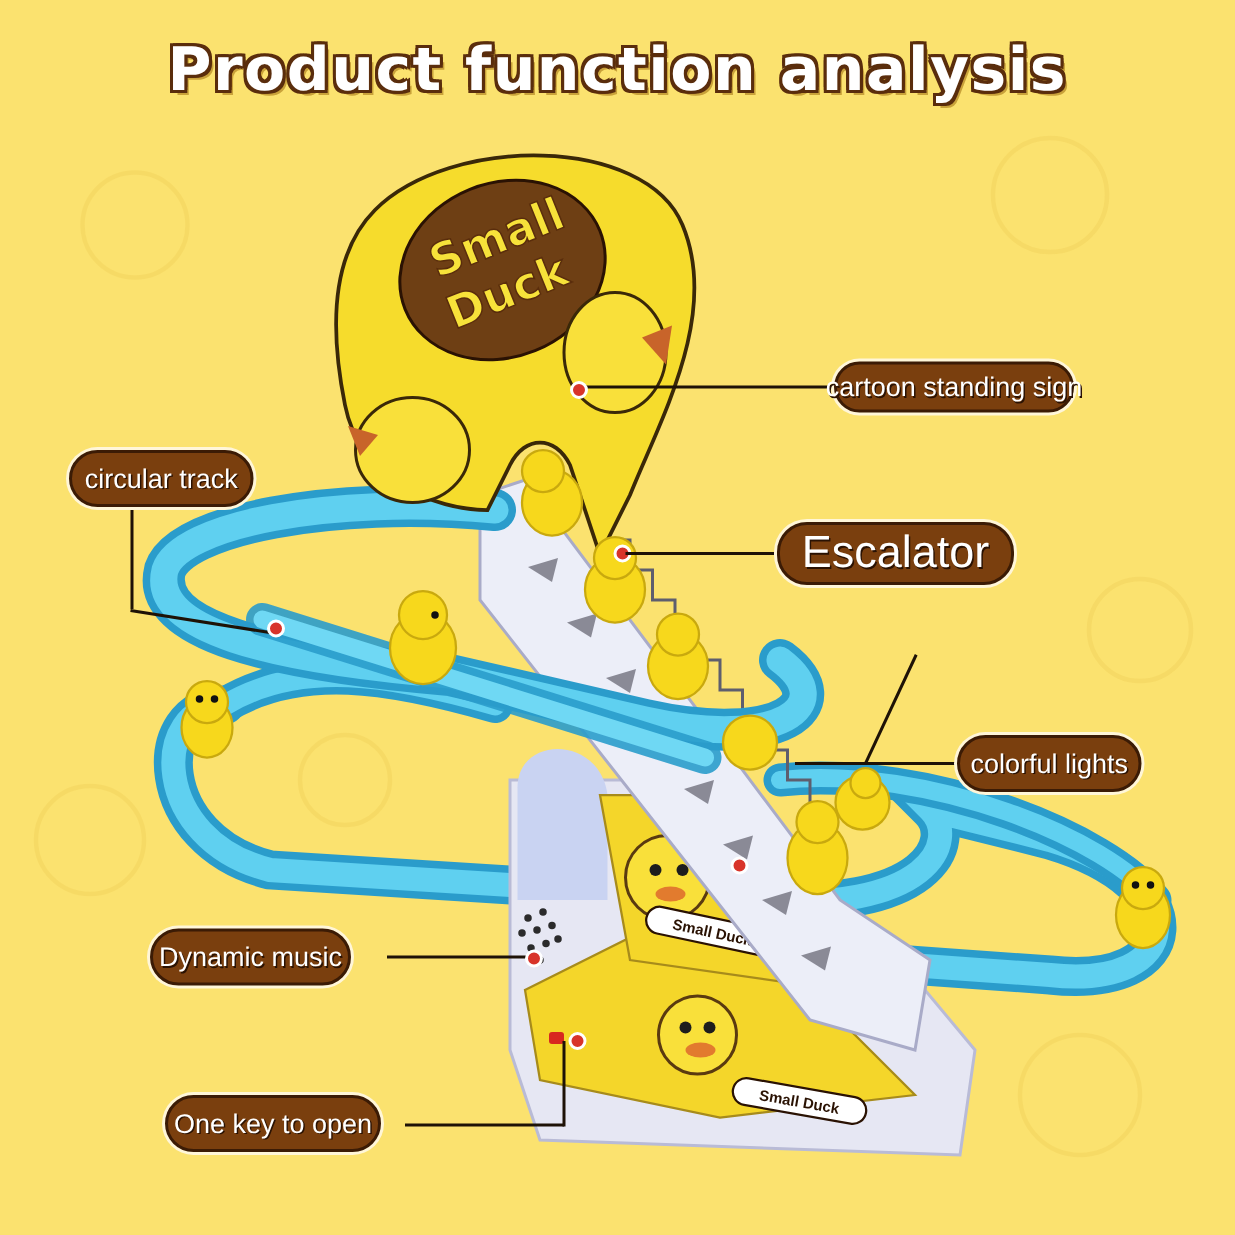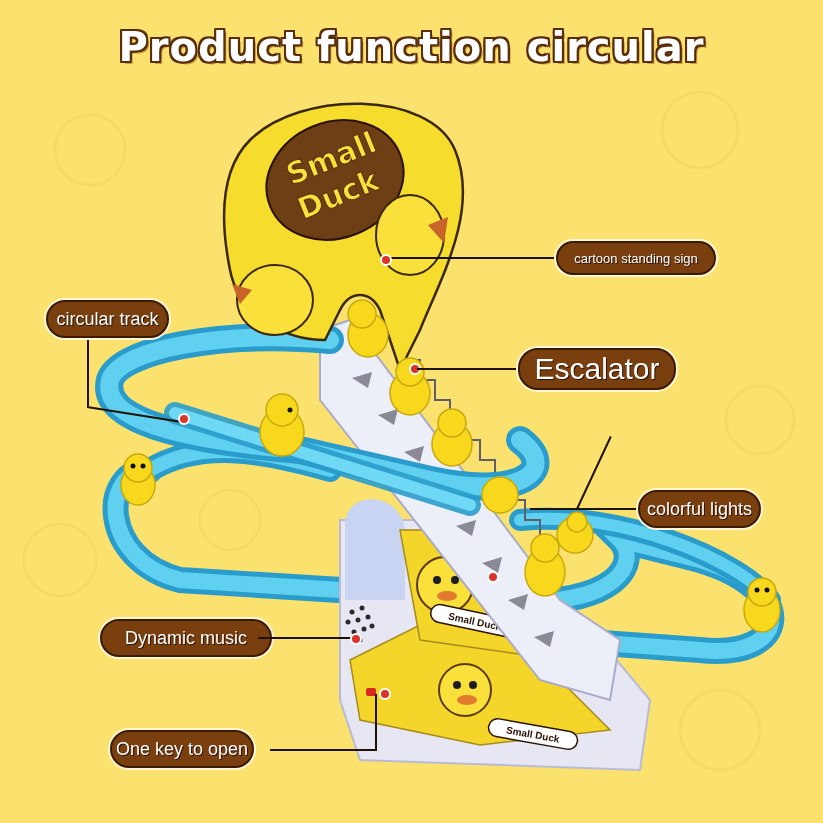--- a/index.html
+++ b/index.html
@@ -21,21 +21,21 @@
   .scene { position:absolute; left:0; top:0; width:823px; height:823px; }
   .label {
     position:absolute; height:38px; box-sizing:border-box;
     background:#7a3f0e; border:2px solid #3b1b05; border-radius:20px;
     box-shadow:0 0 0 2px #fff6d8;
     color:#ffffff; display:flex; align-items:center; justify-content:center;
     padding:0 14px; white-space:nowrap;
     font-family:"Liberation Sans", sans-serif;
     text-shadow:1px 1px 0 #2a1203;
   }
-  .lbl-small { font-size:13px; height:34px; }
+  .lbl-small { font-size:18px; height:34px; }
   .lbl-med { font-size:18px; }
   .lbl-large { font-size:30px; height:42px; }
   .leader { position:absolute; background:#1e1206; }
   .dot {
     position:absolute; width:8px; height:8px; border-radius:50%;
     background:#d8342a; border:2px solid #fff; box-sizing:content-box;
     transform:translate(-6px,-6px);
   }
 </style>
 </head>
@@ -45,21 +45,21 @@
   <g fill="none" stroke="#e4b93c" stroke-width="3">
     <circle cx="90" cy="150" r="35"></circle>
       <circle cx="700" cy="130" r="38"></circle>
     <circle cx="760" cy="420" r="34"></circle>
       <circle cx="60" cy="560" r="36"></circle>
     <circle cx="720" cy="730" r="40"></circle>
       <circle cx="230" cy="520" r="30"></circle>
   </g>
 </svg>
 
-<div class="title">Product function circular</div>
+<div class="title">Product function analysis</div>
 
 <svg class="scene" width="823" height="823" viewBox="0 0 823 823">
 
   <g>
     <path d="M150 470 C 100 470, 100 560, 180 580 L 500 600 C 620 610, 640 560, 620 540 L 700 560 C 800 590, 790 660, 700 650 L 560 640" fill="none" stroke="#2a9ccb" stroke-width="26" stroke-linecap="round"></path>
     <path d="M150 470 C 100 470, 100 560, 180 580 L 500 600 C 620 610, 640 560, 620 540 L 700 560 C 800 590, 790 660, 700 650 L 560 640" fill="none" stroke="#5fd0f0" stroke-width="16" stroke-linecap="round"></path>
     <path d="M150 470 C 200 440, 260 450, 330 470" fill="none" stroke="#2a9ccb" stroke-width="24" stroke-linecap="round"></path>
     <path d="M150 470 C 200 440, 260 450, 330 470" fill="none" stroke="#5fd0f0" stroke-width="14" stroke-linecap="round"></path>
     <path d="M520 520 C 620 510, 740 560, 770 600" fill="none" stroke="#2a9ccb" stroke-width="22" stroke-linecap="round"></path>
     <path d="M520 520 C 620 510, 740 560, 770 600" fill="none" stroke="#5fd0f0" stroke-width="12" stroke-linecap="round"></path>
@@ -191,20 +191,20 @@
 
 <div class="dot" style="left:415px;top:369px;"></div>
 <div class="leader" style="left:417px;top:368px;width:102px;height:2px;"></div>
 <div class="label lbl-large" style="left:518px;top:348px;width:158px;">Escalator</div>
 
 <div class="leader" style="left:530px;top:508px;width:110px;height:2px;"></div>
 <div class="leader" style="left:497px;top:508px;width:80px;height:2px;transform:rotate(115deg);transform-origin:right center;"></div>
 <div class="dot" style="left:493px;top:577px;"></div>
 <div class="label lbl-med" style="left:638px;top:490px;width:123px;">colorful lights</div>
 
-<div class="label lbl-med" style="left:100px;top:619px;width:172px;">Dynamic music</div>
+<div class="label lbl-med" style="left:100px;top:619px;width:134px;">Dynamic music</div>
 <div class="leader" style="left:258px;top:637px;width:94px;height:2px;"></div>
 <div class="dot" style="left:356px;top:639px;"></div>
 
 <div class="label lbl-med" style="left:110px;top:730px;width:144px;">One key to open</div>
 <div class="leader" style="left:270px;top:749px;width:106px;height:2px;"></div>
 <div class="leader" style="left:375px;top:694px;width:2px;height:57px;"></div>
 <div class="dot" style="left:385px;top:694px;"></div>
 
 </body></html>

